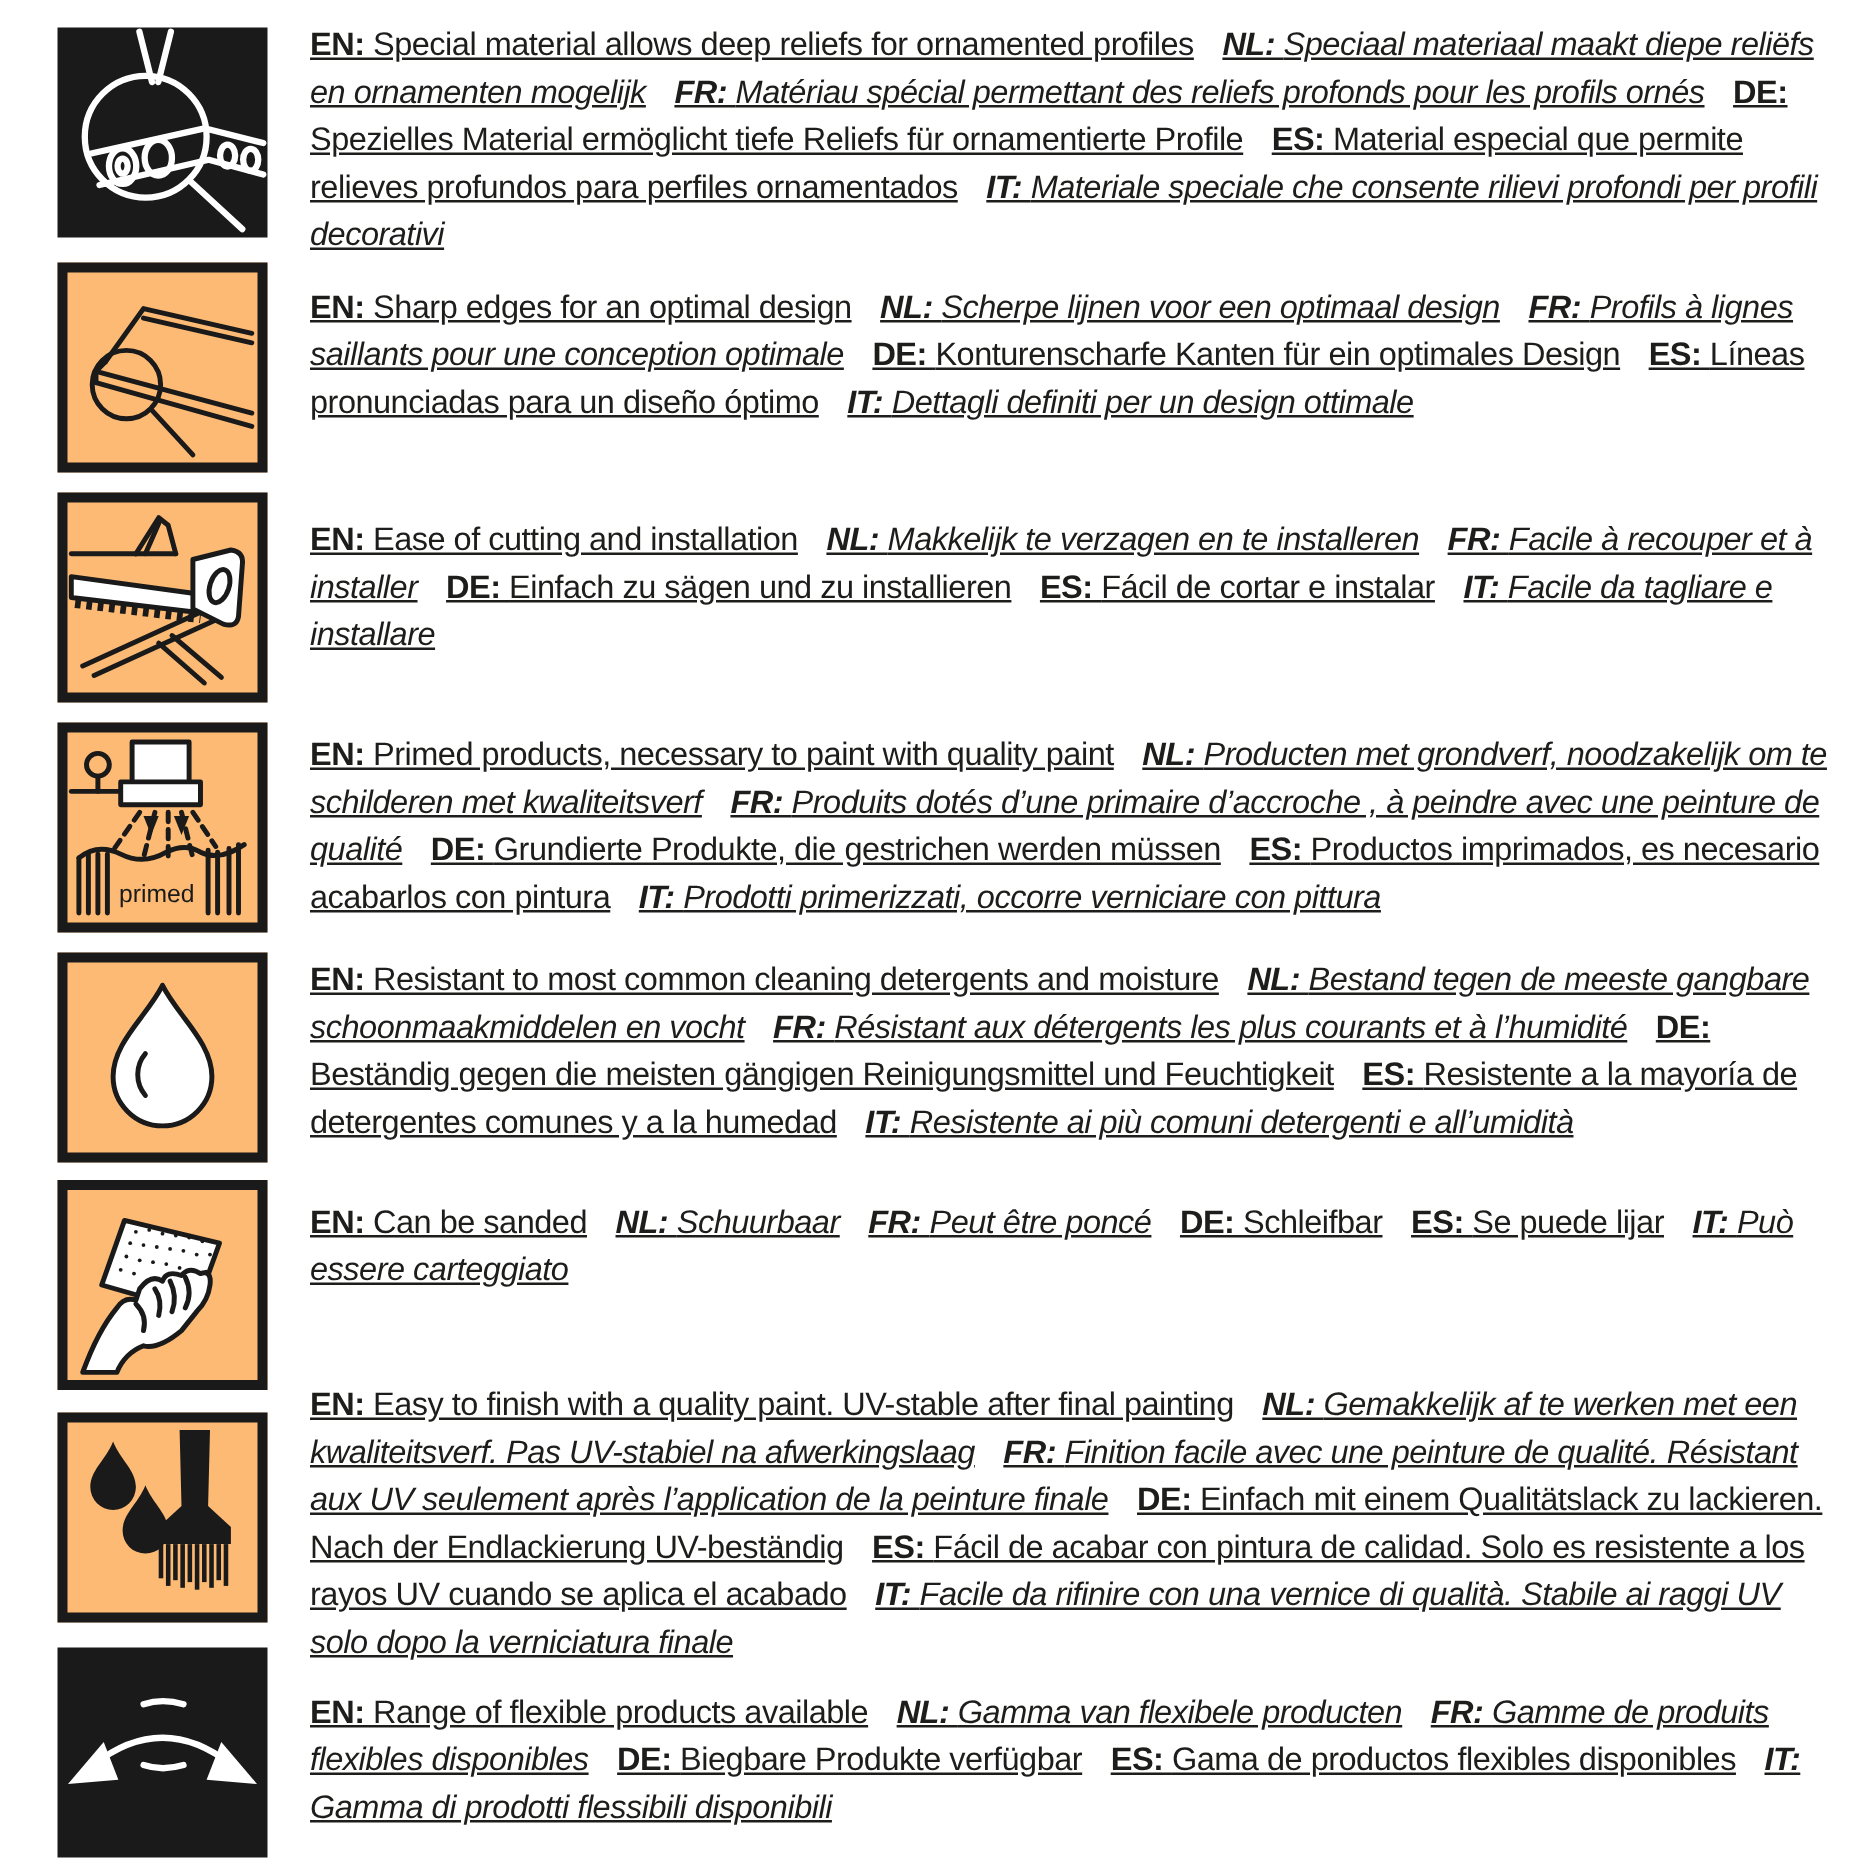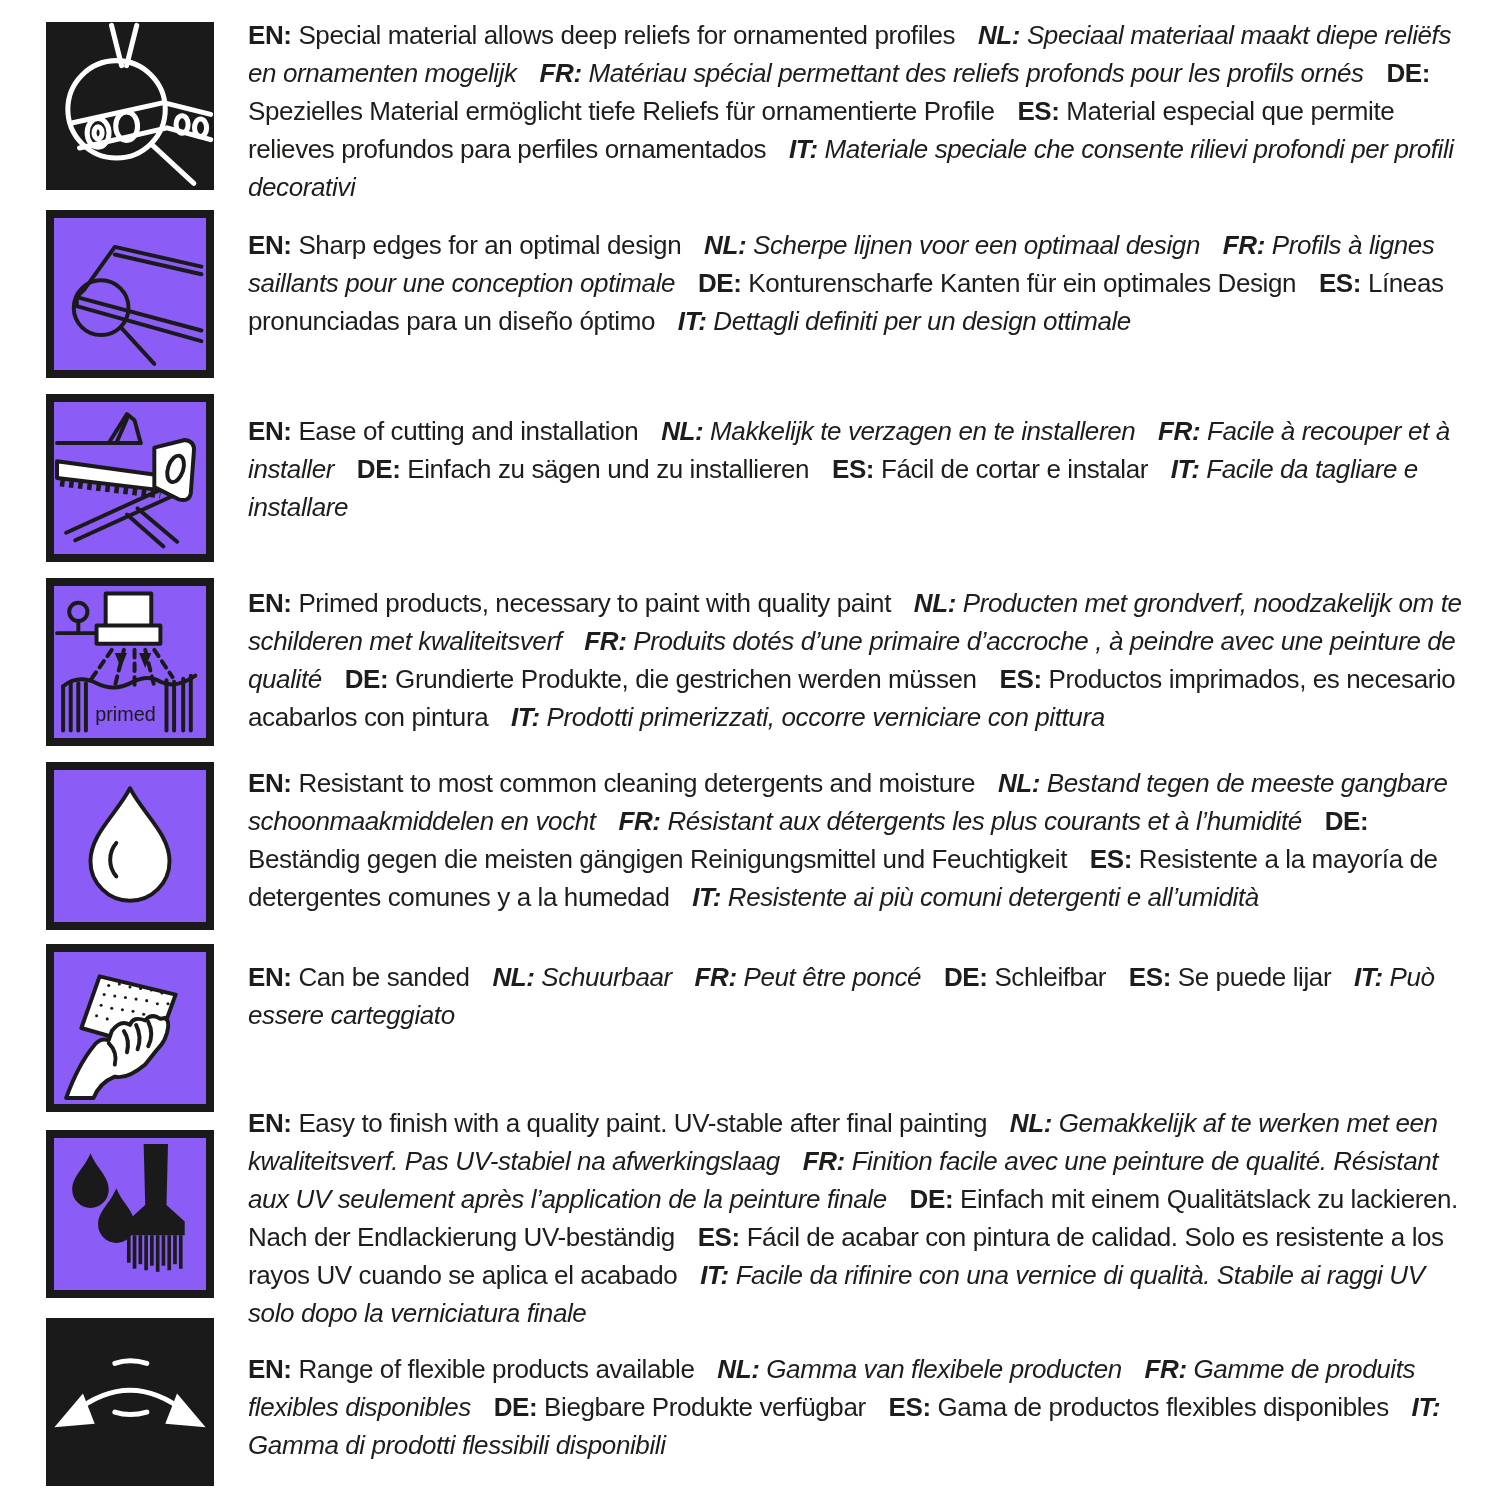--- a/index.html
+++ b/index.html
@@ -10,33 +10,33 @@
     font-family:"Liberation Sans", sans-serif;
     color:#1d1d1b;
     overflow:hidden;
   }
   .icon-box{
     position:absolute;
     left:46px;
     width:168px;height:168px;
     box-sizing:border-box;
   }
-  .icon-box.outlined{border:8px solid #1a1a1a;background:#8b5cf6;}
+  .icon-box.outlined{border:8px solid #1a1a1a;background:#fdba74;}
   .icon-box.filled{background:#1a1a1a;}
   .icon-box svg{display:block;width:100%;height:100%;}
   .feature-text{
     position:absolute;
     left:248px;
     width:1215px;
     font-size:26px;
     line-height:38px;
     letter-spacing:-0.4px;
     margin:0;
   }
-  .seg{margin-left:16px;}
+  .seg{margin-left:16px;text-decoration:underline;}
   .seg:first-child{margin-left:0;}
   .seg.italic{font-style:italic;}
   .lang-label{font-weight:700;}
   
   .k{stroke:#1a1a1a;fill:none;stroke-width:2.6;stroke-linecap:round;stroke-linejoin:round;}
   .kf{stroke:#1a1a1a;fill:#ffffff;stroke-width:2.6;stroke-linejoin:round;}
   .w{stroke:#ffffff;fill:none;stroke-width:3;stroke-linecap:round;stroke-linejoin:round;}
   .bf{fill:#1a1a1a;stroke:none;}
   .wf{fill:#ffffff;stroke:none;}
 </style>

